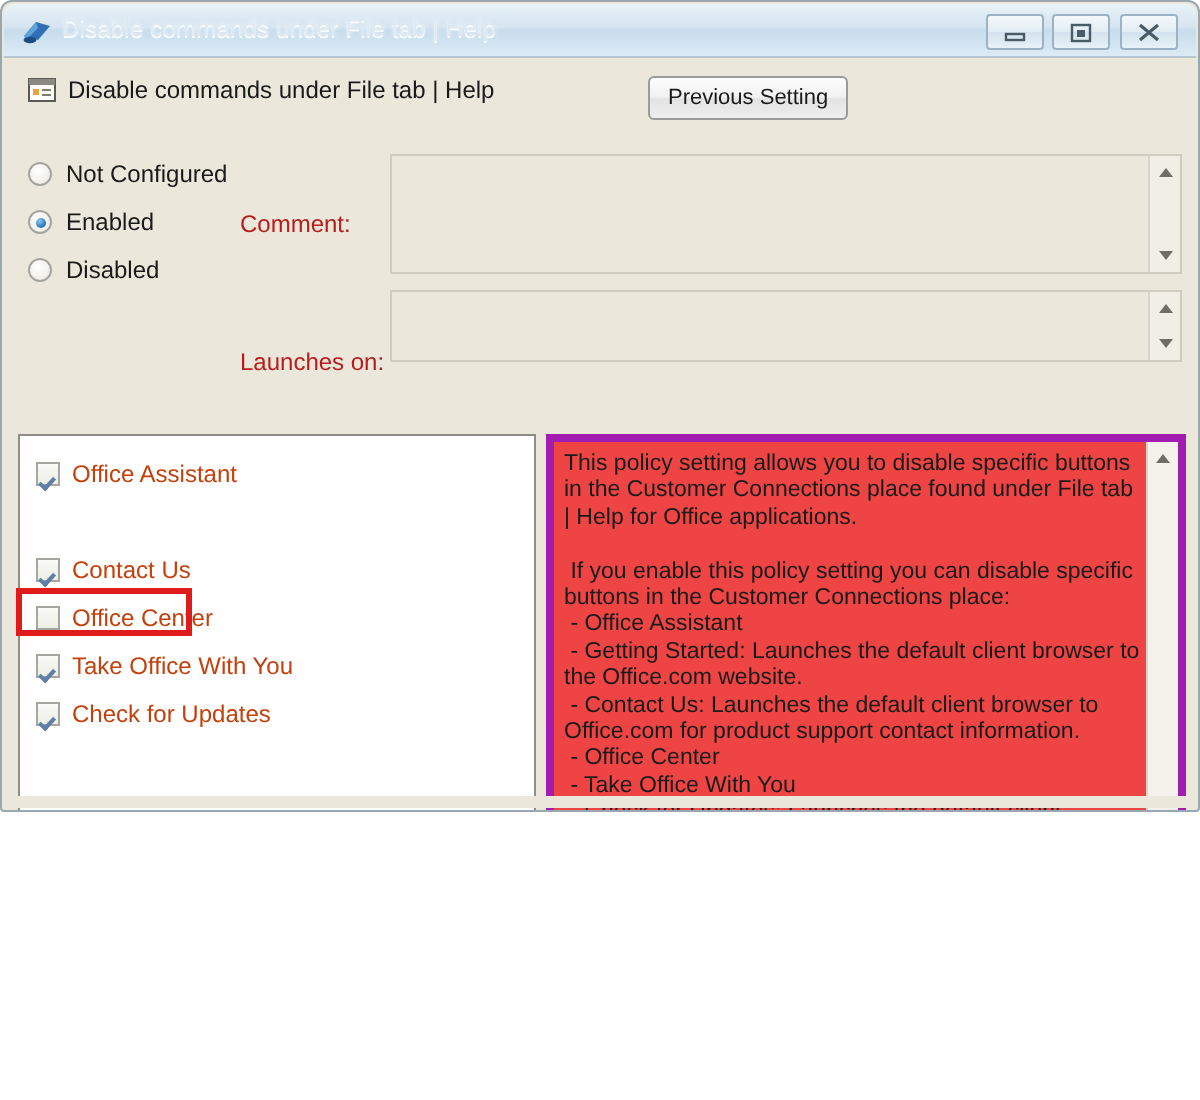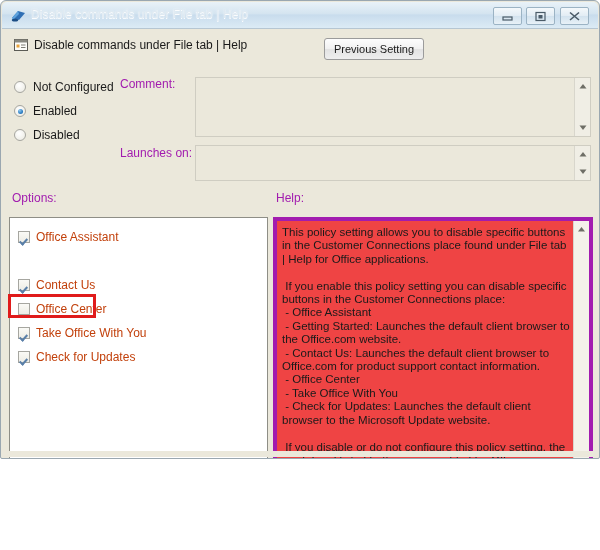--- a/index.html
+++ b/index.html
@@ -6,21 +6,21 @@
     margin: 0;
     padding: 0;
     background: #ffffff;
   }
   body {
     font-family: "Liberation Sans", sans-serif;
   }
   #window {
     position: relative;
     width: 600px;
-    height: 459px;
+    height: 406px;
     box-sizing: border-box;
     background: #ebe8db;
     border: 1px solid #9aa7b0;
     border-radius: 6px 6px 2px 2px;
     overflow: hidden;
   }
 
   
   #titlebar {
     position: absolute;
@@ -123,22 +123,23 @@
     left: 2.5px; top: 2.5px;
     width: 5px; height: 5px;
     border-radius: 50%;
     background: radial-gradient(circle at 35% 30%, #8fc8ef 0%, #2f7fc4 60%, #1c5f9c 100%);
   }
 
   
   .field-label {
     position: absolute;
     font-size: 12px;
-    color: #a21caf;
+    color: #b91c1c;
     white-space: nowrap;
+    margin-top: 28px;
   }
 
   
   .textbox {
     position: absolute;
     box-sizing: border-box;
     background: #ebe8db;
     border: 1px solid #cfcdc2;
   }
   .tb-scroll {

